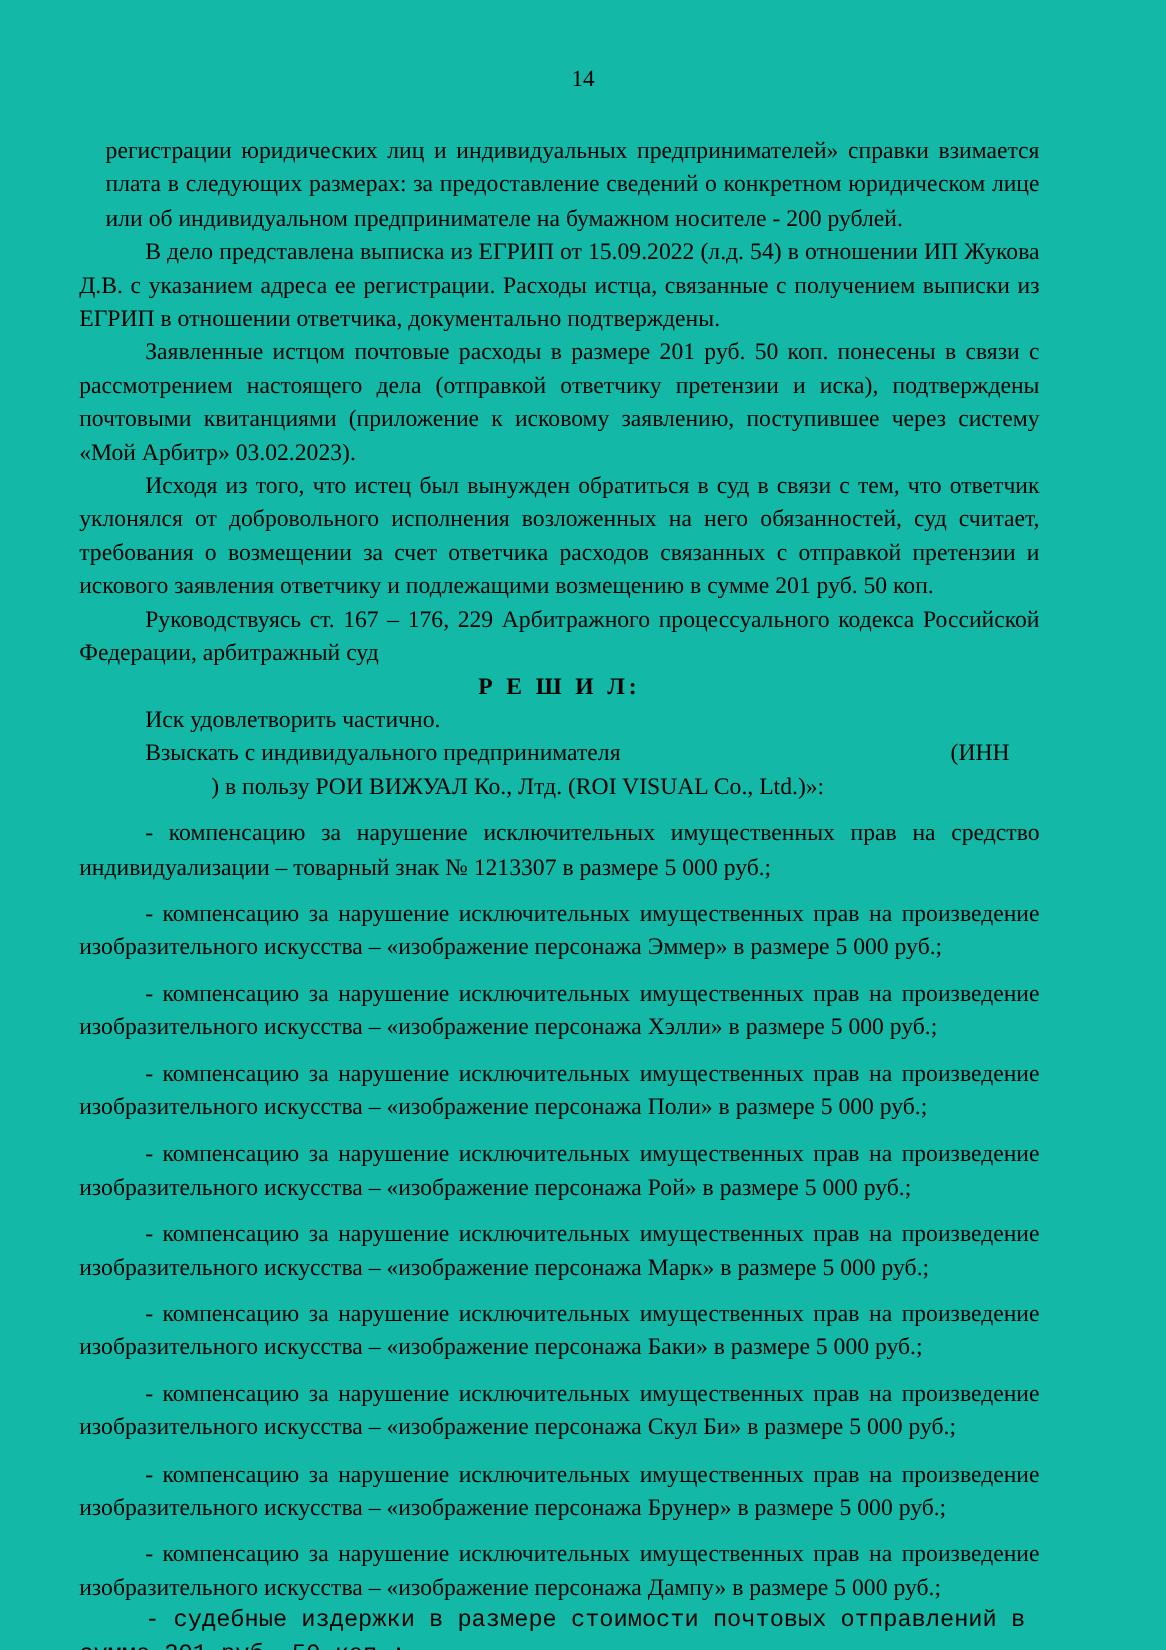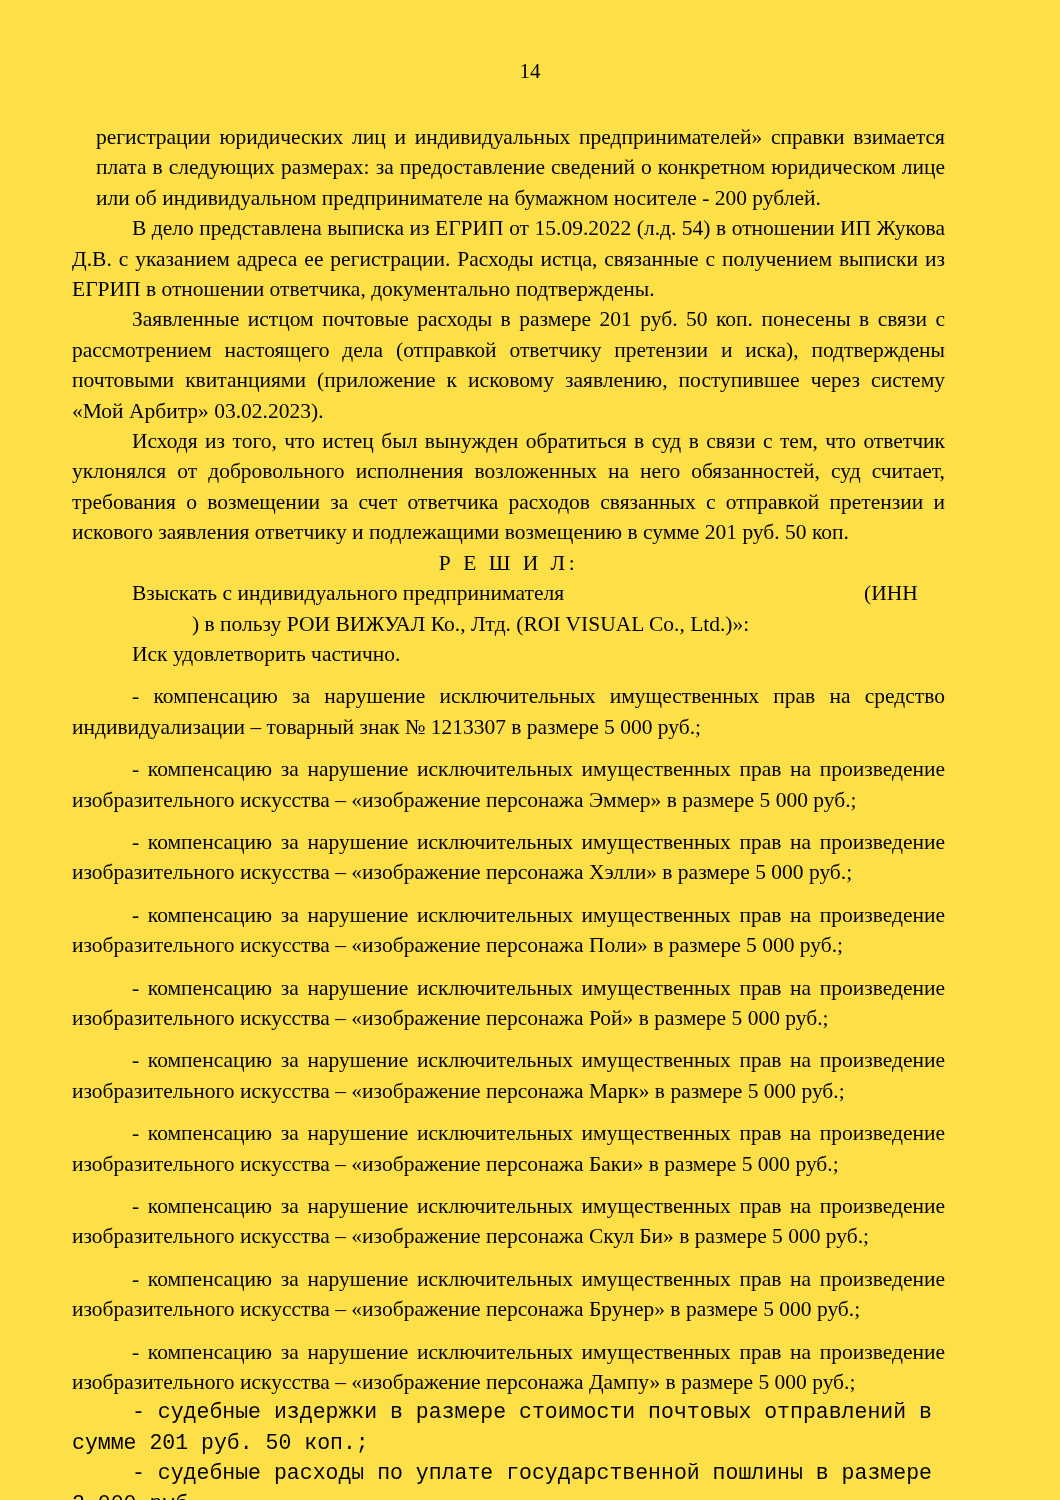--- a/index.html
+++ b/index.html
@@ -10,21 +10,21 @@
   }
   body {
     font-family: "Liberation Serif", "DejaVu Serif", serif;
     color: #000000;
   }
   .page {
     position: relative;
     width: 1060px;
     height: 1500px;
     margin: 0 auto;
-    background: #fde047;
+    background: #14b8a6;
     box-sizing: border-box;
     overflow: hidden;
   }
   .page-number {
     position: absolute;
     top: 58px;
     left: 0;
     width: 1060px;
     text-align: center;
     font-size: 21px;
@@ -58,21 +58,21 @@
   }
   p.item-tight {
     text-indent: 60px;
     text-align: left;
     font-family: Liberation Mono, monospace;
   }
   .reshil {
     margin: 0;
     font-size: 21.5px;
     line-height: 30.4px;
-    font-weight: normal;
+    font-weight: bold;
     text-align: center;
     letter-spacing: 3.5px;
     text-indent: 0;
   }
   
   .redacted {
     display: inline-block;
     white-space: pre;
   }
   .redacted-wide { width: 300px; }
@@ -88,26 +88,27 @@
   <div class="body-text">
 
     <p class="noindent">регистрации юридических лиц и индивидуальных предпринимателей» справки взимается плата в следующих размерах: за предоставление сведений о конкретном юридическом лице или об индивидуальном предпринимателе на бумажном носителе - 200 рублей.</p>
 
     <p class="indent">В дело представлена выписка из ЕГРИП от 15.09.2022 (л.д. 54) в отношении ИП Жукова Д.В. с указанием адреса ее регистрации. Расходы истца, связанные с получением выписки из ЕГРИП в отношении ответчика, документально подтверждены.</p>
 
     <p class="indent">Заявленные истцом почтовые расходы в размере 201 руб. 50 коп. понесены в связи с рассмотрением настоящего дела (отправкой ответчику претензии и иска), подтверждены почтовыми квитанциями (приложение к исковому заявлению, поступившее через систему «Мой Арбитр» 03.02.2023).</p>
 
     <p class="indent">Исходя из того, что истец был вынужден обратиться в суд в связи с тем, что ответчик уклонялся от добровольного исполнения возложенных на него обязанностей, суд считает, требования о возмещении за счет ответчика расходов связанных с отправкой претензии и искового заявления ответчику и подлежащими возмещению в сумме 201 руб. 50 коп.</p>
 
+    <p class="indent">Руководствуясь ст. 167 – 176, 229 Арбитражного процессуального кодекса Российской Федерации, арбитражный суд</p>
 
     <p class="reshil">Р Е Ш И Л:</p>
 
+    <p class="indent">Иск удовлетворить частично.</p>
+
     <p class="indent"><span>Взыскать  с  индивидуального  предпринимателя</span><span class="redacted redacted-wide"> </span><span>(ИНН</span><br><span class="redacted redacted-lead"> </span><span>) в пользу РОИ ВИЖУАЛ Ко., Лтд. (ROI VISUAL Co., Ltd.)»:</span></p>
-
-    <p class="indent">Иск удовлетворить частично.</p>
 
     <p class="item">- компенсацию за нарушение исключительных имущественных прав на средство индивидуализации – товарный знак № 1213307 в размере 5 000 руб.;</p>
 
     <p class="item">- компенсацию за нарушение исключительных имущественных прав на произведение изобразительного искусства – «изображение персонажа Эммер» в размере 5 000 руб.;</p>
     <p class="item">- компенсацию за нарушение исключительных имущественных прав на произведение изобразительного искусства – «изображение персонажа Хэлли» в размере 5 000 руб.;</p>
     <p class="item">- компенсацию за нарушение исключительных имущественных прав на произведение изобразительного искусства – «изображение персонажа Поли» в размере 5 000 руб.;</p>
     <p class="item">- компенсацию за нарушение исключительных имущественных прав на произведение изобразительного искусства – «изображение персонажа Рой» в размере 5 000 руб.;</p>
     <p class="item">- компенсацию за нарушение исключительных имущественных прав на произведение изобразительного искусства – «изображение персонажа Марк» в размере 5 000 руб.;</p>
     <p class="item">- компенсацию за нарушение исключительных имущественных прав на произведение изобразительного искусства – «изображение персонажа Баки» в размере 5 000 руб.;</p>
     <p class="item">- компенсацию за нарушение исключительных имущественных прав на произведение изобразительного искусства – «изображение персонажа Скул Би» в размере 5 000 руб.;</p>

